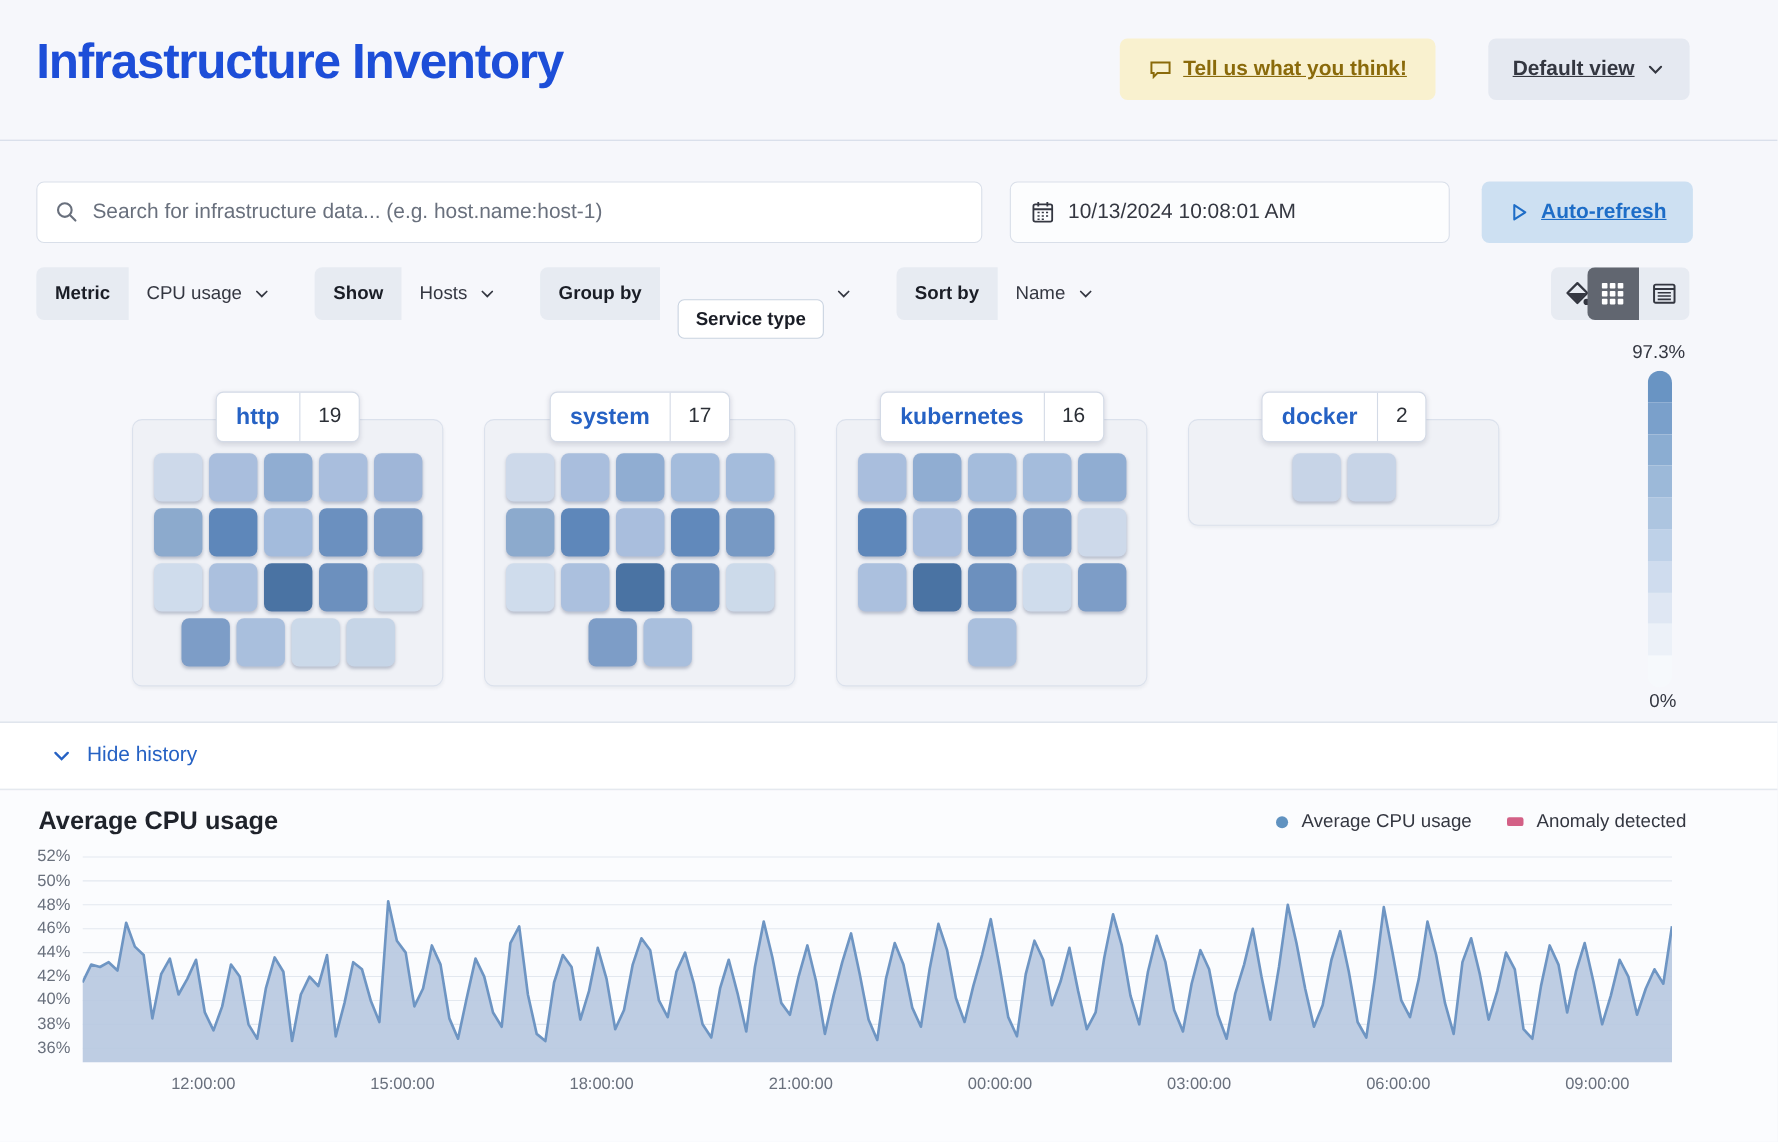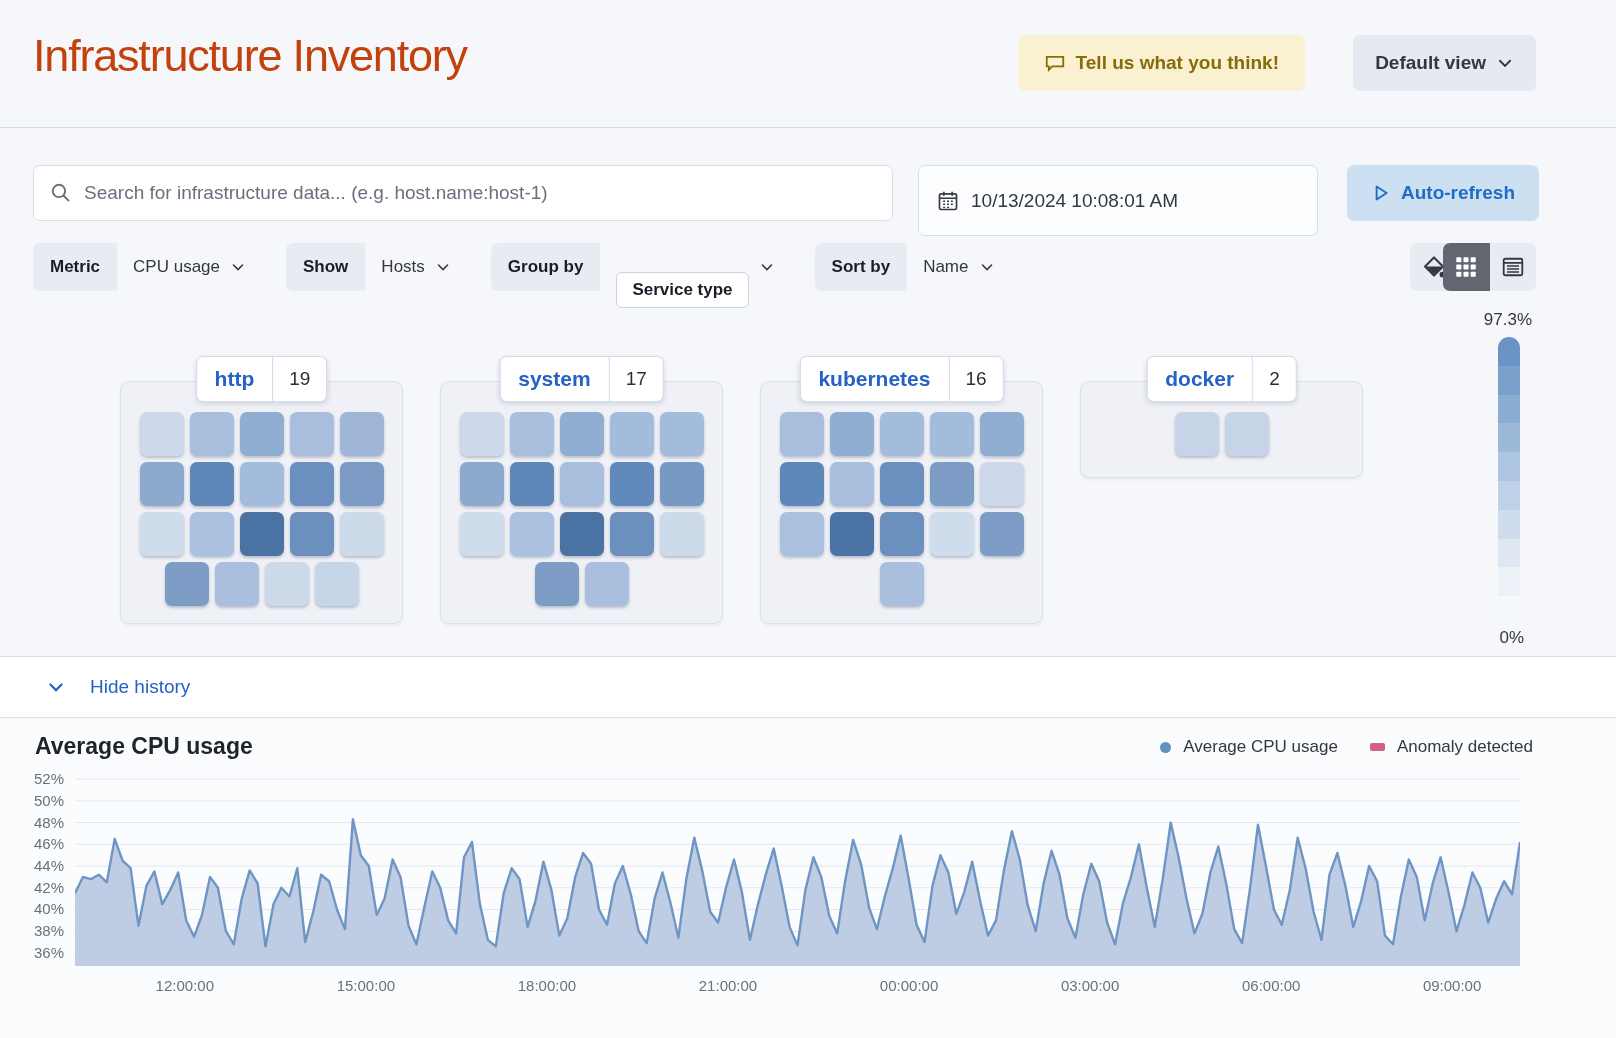--- a/index.html
+++ b/index.html
@@ -8,27 +8,28 @@
     font-family:"Liberation Sans", sans-serif;
     background:#f6f7fb;
     position:relative;
     color:#1a1d26;
   }
   .abs { position:absolute; }
 
   
   .page-title {
     left:33px; top:30px;
-    font-size:45px; font-weight:400; letter-spacing:-1.2px; color:#c2410c;
+    font-size:45px; font-weight:700; letter-spacing:-1.2px; color:#1d4ed8;
   }
   .hdr-divider { left:0; top:127px; width:1616px; height:1px; background:#d3dae6; }
   .btn {
     display:flex; align-items:center; gap:10px;
     border-radius:7px; font-size:19px; font-weight:600; cursor:pointer;
     justify-content:center;
+    text-decoration:underline;
   }
   .feedback-btn {
     top:35px; right:311px; height:56px; padding:0 26px;
     background:#f9f1cf; color:#8a6a0b;
   }
   .defaultview-btn {
     top:35px; right:80px; height:56px; padding:0 22px;
     background:#e5e9f1; color:#343741;
   }
 
@@ -37,21 +38,21 @@
     left:33px; top:165px; width:860px; height:56px;
     background:#ffffff; border:1px solid #d9dfe9; border-radius:7px;
     display:flex; align-items:center; padding:0 16px; gap:12px;
   }
   .search-box input {
     border:none; outline:none; flex:1; font-size:19px;
     font-family:"Liberation Sans", sans-serif; color:#343741; background:transparent;
   }
   .search-box input::placeholder { color:#69707d; }
   .date-box {
-    left:918px; top:165px; width:400px; height:71px;
+    left:918px; top:165px; width:400px; height:56px;
     background:#fcfdfe; border:1px solid #d9dfe9; border-radius:7px;
     display:flex; align-items:center; padding:0 18px; gap:12px;
     font-size:19px; color:#343741; cursor:pointer;
   }
   .autorefresh-btn {
     top:165px; right:77px; height:56px; padding:0 24px;
     background:#cde0f2; color:#1e6dc7;
   }
 
   
@@ -118,21 +119,21 @@
     width:44px; height:44px; border-radius:7px; cursor:pointer;
     box-shadow:0 2px 3px rgba(50,65,100,.28);
   }
 
   
   .history-band {
     left:0; top:656px; width:1616px; height:62px; background:#ffffff;
     border-top:1px solid #d3dae6; border-bottom:1px solid #dfe4ec;
     display:flex; align-items:center; padding-left:46px; gap:13px;
   }
-  .history-toggle { display:flex; align-items:center; gap:24px; cursor:pointer;
+  .history-toggle { display:flex; align-items:center; gap:13px; cursor:pointer;
     color:#2662c4; font-size:19px; font-weight:500; }
 
   
   .chart-panel { left:0; top:719px; width:1616px; height:319px; background:#fbfcfe; }
   .chart-title { left:35px; top:14px; font-size:23px; font-weight:800; color:#1f232b; }
   .chart-legend { right:83px; top:18px; display:flex; gap:32px; align-items:center; }
   .leg-item { display:flex; align-items:center; gap:12px; font-size:17px; color:#343741; }
   .leg-dot { width:11px; height:11px; border-radius:50%; }
   .leg-rect { width:15px; height:8px; border-radius:2px; }
   .ytick { position:absolute; width:60px; text-align:right; font-size:15px; color:#69707d; }

